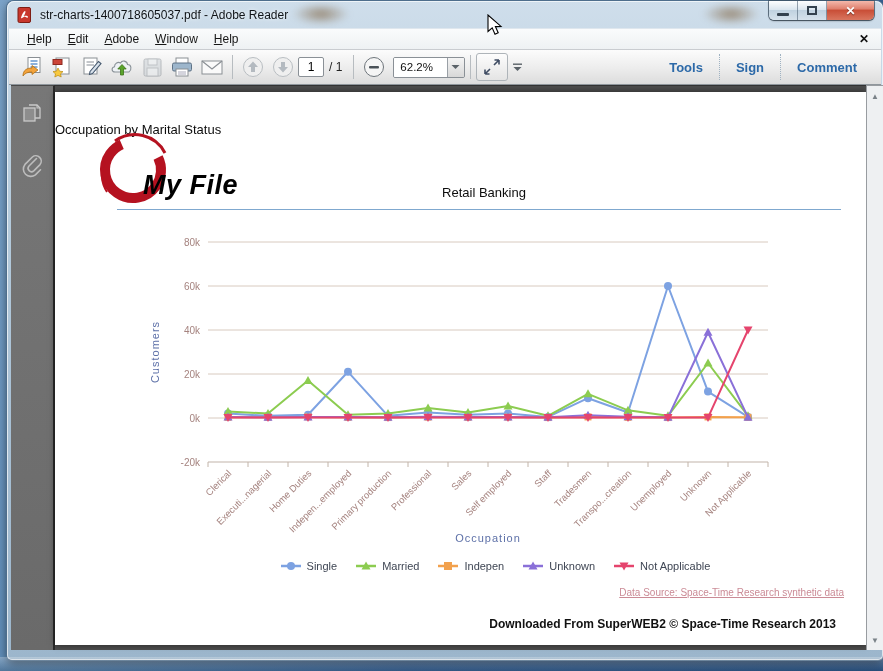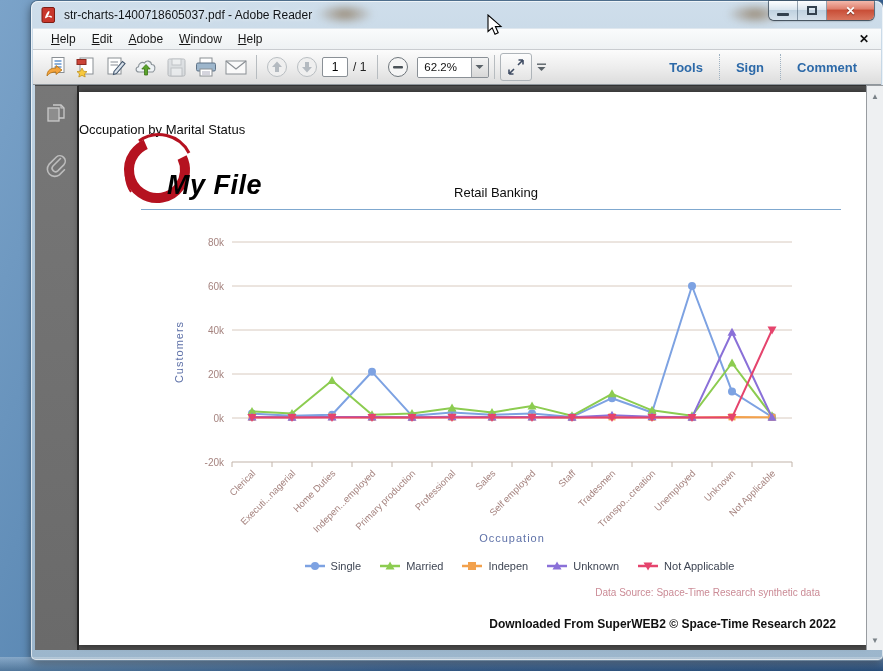--- a/index.html
+++ b/index.html
@@ -8,21 +8,21 @@
   .desktop { position:relative; width:883px; height:671px;
     background:linear-gradient(115deg,#7ba3c9 0%,#5d8ab5 28%,#3c689c 60%,#2e5a8e 100%); }
   .desktop::after { content:""; position:absolute; left:0; bottom:0; width:100%; height:14px;
     background:linear-gradient(180deg,rgba(255,255,255,.25),rgba(0,0,0,.15)); }
 
   
   .window { position:absolute; left:7px; top:1px; right:0; bottom:11px;
     border-radius:7px 7px 5px 5px;
     background:linear-gradient(180deg,#cfdeeb 0%,#b7cdde 26%,#a9c1d5 60%,#9cb6cc 100%);
     box-shadow:0 0 0 1px #4e6e8c, 0 3px 10px rgba(0,0,0,.55), inset 0 0 0 1px rgba(255,255,255,.65);
-    display:flex; flex-direction:column;margin-left:24px; }
+    display:flex; flex-direction:column; }
   .titlebar { position:relative; height:27px; display:flex; align-items:center; padding-left:10px; }
   .aero-blob { position:absolute; top:2px; width:58px; height:22px; border-radius:50%;
     background:radial-gradient(ellipse at center, rgba(124,94,58,.65), rgba(124,94,58,0) 70%);
     filter:blur(3px); }
   .title-text { font-size:12px; color:#101418; margin-left:7px; text-shadow:0 0 4px rgba(255,255,255,.9); }
   .win-controls { position:absolute; top:0; right:9px; display:flex; height:19px;
     border-radius:0 0 5px 5px; overflow:hidden; box-shadow:0 1px 2px rgba(0,0,0,.4),0 0 0 1px rgba(60,80,100,.7); }
   .win-btn { width:29px; height:19px; display:flex; align-items:center; justify-content:center;
     background:linear-gradient(180deg,#fdfeff 0%,#dbe6ef 45%,#c0d2e0 50%,#d6e2ec 100%);
     border-right:1px solid rgba(70,90,110,.55); color:#3c4a58; font-size:10px; cursor:default; }
@@ -75,21 +75,21 @@
   .doc-subtitle { position:absolute; top:93px; left:0; right:0; text-align:center;
     font-size:13px; color:#0d0d0d;padding-left:47px; }
   .logo { position:absolute; left:30px; top:36px; width:240px; height:84px; }
   .logo-text { position:absolute; left:58px; top:42px; font-size:27px; font-weight:bold;
     font-style:italic; color:#000; letter-spacing:.5px; }
   .divider { position:absolute; top:117px; left:62px; right:25px; height:1px; background:#7fa8cf; }
   .chart-wrap { position:absolute; left:90px; top:138px; width:700px; height:326px; }
   .legend-row { position:absolute; left:90px; top:468px; width:700px; display:flex;
     justify-content:center; gap:18px; align-items:center; }
   .legend-item { display:flex; align-items:center; gap:5px; font-size:11px; color:#3f4654; }
-  .data-source { position:absolute; top:495px; right:46px; font-size:10px; color:#cb8b96; }
+  .data-source { position:absolute; top:495px; right:22px; font-size:10px; color:#cb8b96;text-decoration:underline; }
   .doc-footer { position:absolute; top:525px; right:30px; font-size:12px; font-weight:bold; color:#111; }
 
   
   .cursor { position:absolute; left:487px; top:14px; z-index:50; }
 </style>
 </head>
 <body>
 
 <div class="desktop">
   <div class="window">
@@ -431,21 +431,21 @@
               <span class="legend-item">
                 <svg width="22" height="12">
                   <line x1="1" y1="6" x2="21" y2="6" stroke="#e5446d" stroke-width="2.5"></line>
                   <path d="M11 10.5 L15.5 2.5 L6.5 2.5Z" fill="#e5446d"></path>
                 </svg>
                 <span>Not Applicable</span>
               </span>
             </div>
 
           <div class="data-source">Data Source: Space-Time Research synthetic data</div>
-          <div class="doc-footer">Downloaded From SuperWEB2 © Space-Time Research 2022</div>
+          <div class="doc-footer">Downloaded From SuperWEB2 © Space-Time Research 2013</div>
         </div>
       </div>
 
       <div class="scrollbar">
         <div class="sb-arrow sb-up">▲</div>
         <div class="sb-arrow sb-down">▼</div>
       </div>
     </div>
   </div>
 

